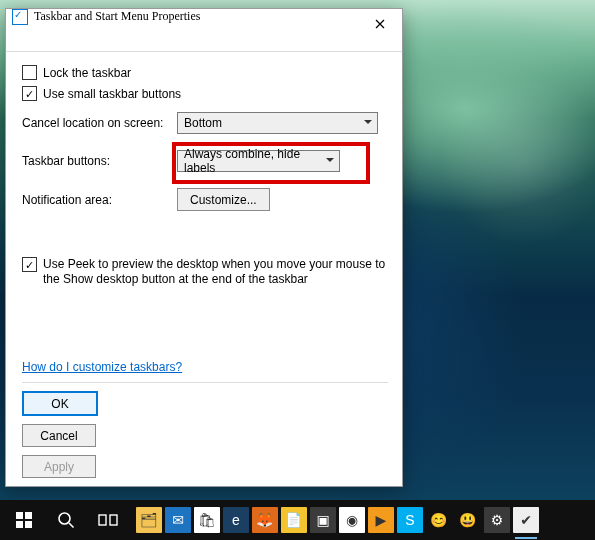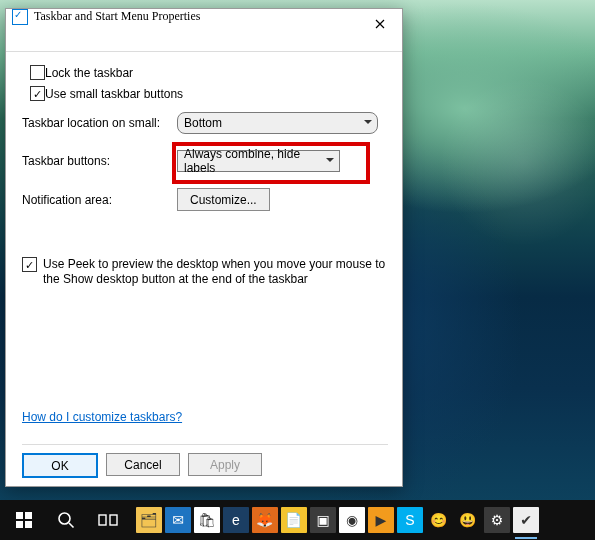--- a/index.html
+++ b/index.html
@@ -90,21 +90,22 @@
   .panel {
     flex:1;
     padding: 10px 14px 8px 16px;
     display:flex;
     flex-direction:column;
   }
 
   .checkrow {
     display:flex;
     align-items:center;
-    margin: 3px 8px;
+    gap:6px;
+    margin: 3px 0;
   }
   .checkbox {
     width:13px;height:13px;
     border:1px solid #333;
     background:#fff;
     display:flex;align-items:center;justify-content:center;
     font-size:10px; line-height:10px;
     flex: 0 0 auto;
   }
   .checkbox.checked::after{
@@ -128,21 +129,21 @@
     position:relative;
     min-width: 50px;
     font-size:12px;
   }
   .dropdown::after{
     content:"";
     position:absolute; right:5px; top:7px;
     border:4px solid transparent;
     border-top-color:#333;
   }
-  .dropdown.wide { width: 175px; border-radius: 8px; }
+  .dropdown.wide { width: 175px; }
   .dropdown.mid  { width: 137px; }
 
   .callout {
     position:absolute;
     border: 4px solid #d90000;
     pointer-events:none;
   }
 
   .btn {
     border:1px solid #8a8a8a;
@@ -154,27 +155,29 @@
   }
 
   .peekrow {
     display:flex;
     align-items:flex-start;
     gap:6px;
     margin-top: 38px;
   }
   .peekrow .text { line-height:1.25; }
 
-  .link { color:#0066cc; text-decoration:underline; margin-top:auto; margin-bottom:20px;}
+  .link { color:#0066cc; text-decoration:underline; margin-top:auto; margin-bottom:8px;}
 
   .dlg-buttons {
     display:flex;
     gap:8px;
+    justify-content:flex-end;
     padding: 8px 10px 0 0;
     border-top:1px solid #dcdcdc;
+    flex-direction:column;
   }
   .dlg-buttons .btn { width:72px; padding:0; }
   .dlg-buttons .btn.primary { border:2px solid #0078d7; background:#eaf4fd; }
   .dlg-buttons .btn.disabled { color:#9a9a9a; }
 
   
   .taskbar {
     position:absolute;
     left:0; right:0; bottom:0;
     height:40px;
@@ -244,21 +247,21 @@
     <div class="checkrow">
       <span class="checkbox"></span>
       <span>Lock the taskbar</span>
     </div>
     <div class="checkrow">
       <span class="checkbox checked"></span>
       <span>Use small taskbar buttons</span>
     </div>
 
     <div class="formrow">
-      <span class="label">Taskbar location on small:</span>
+      <span class="label">Cancel location on screen:</span>
       <span class="dropdown wide">
         <span>Bottom</span>
       </span>
     </div>
 
     <div class="formrow" style="position:relative">
       <span class="label">Taskbar buttons:</span>
       <span class="dropdown mid">
         <span>Always combine, hide labels</span>
       </span>

